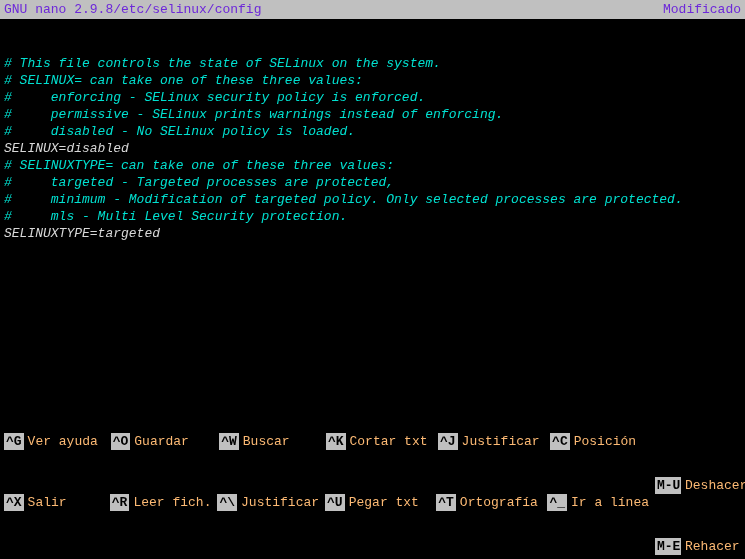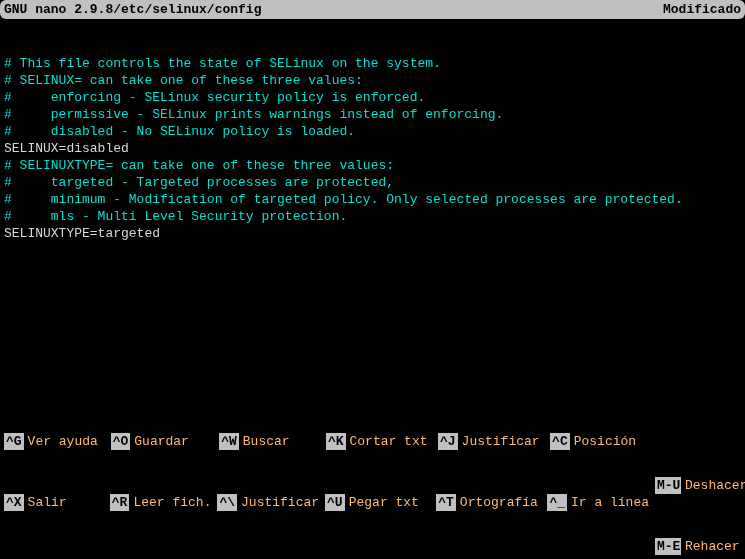--- a/index.html
+++ b/index.html
@@ -8,35 +8,35 @@
     height: 559px;
     background: #000;
     font-family: "Courier New", monospace;
     font-size: 13px;
     line-height: 17px;
     overflow: hidden;
     color: #ccc;
   }
   .titlebar {
     background: #c0c0c0;
-    color: #000000;
+    color: #6d28d9;
     display: flex;
     padding: 1px 4px;
-    font-weight: bold;
-    border-radius: 6px;
+    font-weight: normal;
   }
   .titlebar .left { flex: 0 0 auto; }
   .titlebar .center { flex: 1 1 auto; text-align: left; }
   .titlebar .right { flex: 0 0 auto; }
   .editor {
     padding: 2px 4px 0 4px;
     white-space: pre;
     color: #ccc;
     height: 490px;
     overflow: hidden;
+    font-style: italic;
   }
   .comment { color: #00e0d0; }
   .plain { color: #d8d8d8; }
   .bottom {
     position: absolute;
     bottom: 4px;
     left: 4px;
     right: 4px;
   }
   .row { display: flex; flex-wrap: nowrap; }

